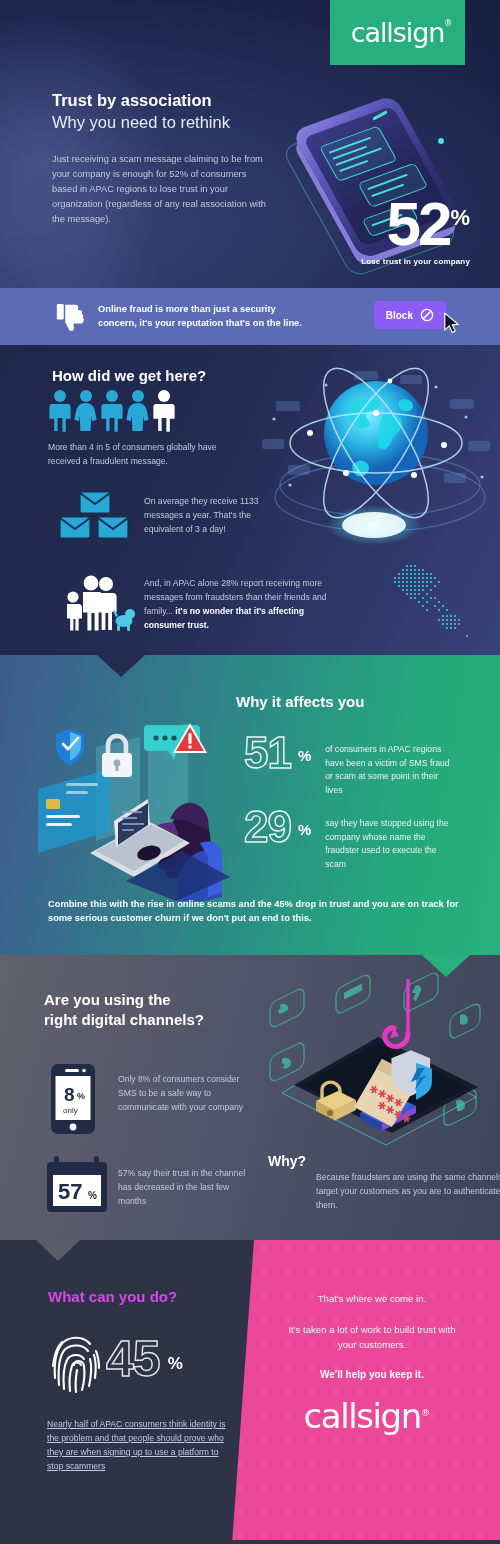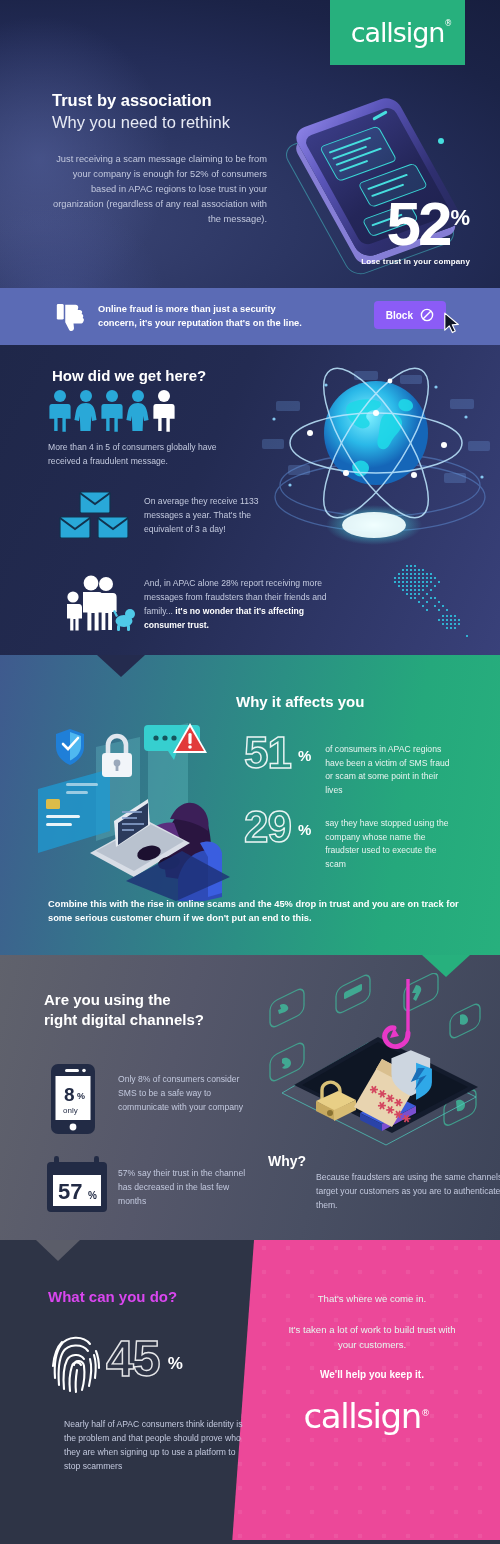--- a/index.html
+++ b/index.html
@@ -46,21 +46,21 @@
   .logo-word sup { font-size: 8px; position: absolute; top: 2px; right: -7px; }
 
   .hero-text { position: absolute; left: 52px; top: 90px; width: 215px; }
   .hero-title-1 {
     color: #fff; font-size: 16.5px; font-weight: bold; line-height: 1.25;
   }
   .hero-title-2 {
     color: #e7eaf4; font-size: 16.5px; font-weight: 300; line-height: 1.28; margin-top: 1px;
   }
   .hero-body {
-    margin-top: 19px; color: #c3c9de; font-size: 9.3px; line-height: 1.62; font-weight: 300; text-align: right;
+    margin-top: 19px; color: #c3c9de; font-size: 9.3px; line-height: 1.62; font-weight: 300;
   }
 
   
   .phone-illo { position: absolute; right: 14px; top: 98px; width: 200px; height: 160px; }
   .phone-body {
     position: absolute; left: 38px; top: 6px; width: 108px; height: 146px;
     border-radius: 14px;
     background: linear-gradient(150deg, #8e84e8 0%, #5a55b9 28%, #2f2f70 70%, #262a5c 100%);
     transform: rotate(-29deg) skewY(9deg);
     box-shadow: -7px 9px 0 -2px rgba(150,140,235,.85);
@@ -230,21 +230,21 @@
   .s-do h2 {
     position: absolute; left: 48px; top: 48px; color: #d946ef; font-size: 15px; font-weight: bold;
   }
   .fingerprint { position: absolute; left: 50px; top: 92px; width: 52px; height: 62px; }
   .stat-45 { position: absolute; left: 106px; top: 96px; display: flex; align-items: flex-start; }
   .stat-45 .bignum {
     font-size: 50px; font-weight: bold; letter-spacing: -1px; line-height: .92;
     color: transparent; -webkit-text-stroke: 1.4px rgba(255,255,255,.88);
   }
   .stat-45 .pctsign { color: #fff; font-size: 17px; font-weight: bold; margin: 18px 0 0 8px; }
-  .do-p { position: absolute; left: 64px; top: 178px; width: 180px; }
+  .do-p { position: absolute; left: 47px; top: 178px; width: 180px; text-decoration: underline; }
   .gp-text { position: relative; z-index: 2; text-align: center; padding: 52px 34px 0 46px; }
   .gp-line { color: #e6f7ef; font-size: 9.6px; font-weight: 300; line-height: 1.55; margin-bottom: 16px; }
   .gp-strong { color: #fff; font-size: 10px; font-weight: bold; margin-bottom: 10px; }
   .gp-logo {
     position: relative; z-index: 2; text-align: center; margin-top: 16px;
     color: #fff; font-size: 34px; letter-spacing: -1.4px;
     font-family: "DejaVu Sans", sans-serif;
   }
   .gp-logo sup { font-size: 9px; vertical-align: super; }
 </style>

